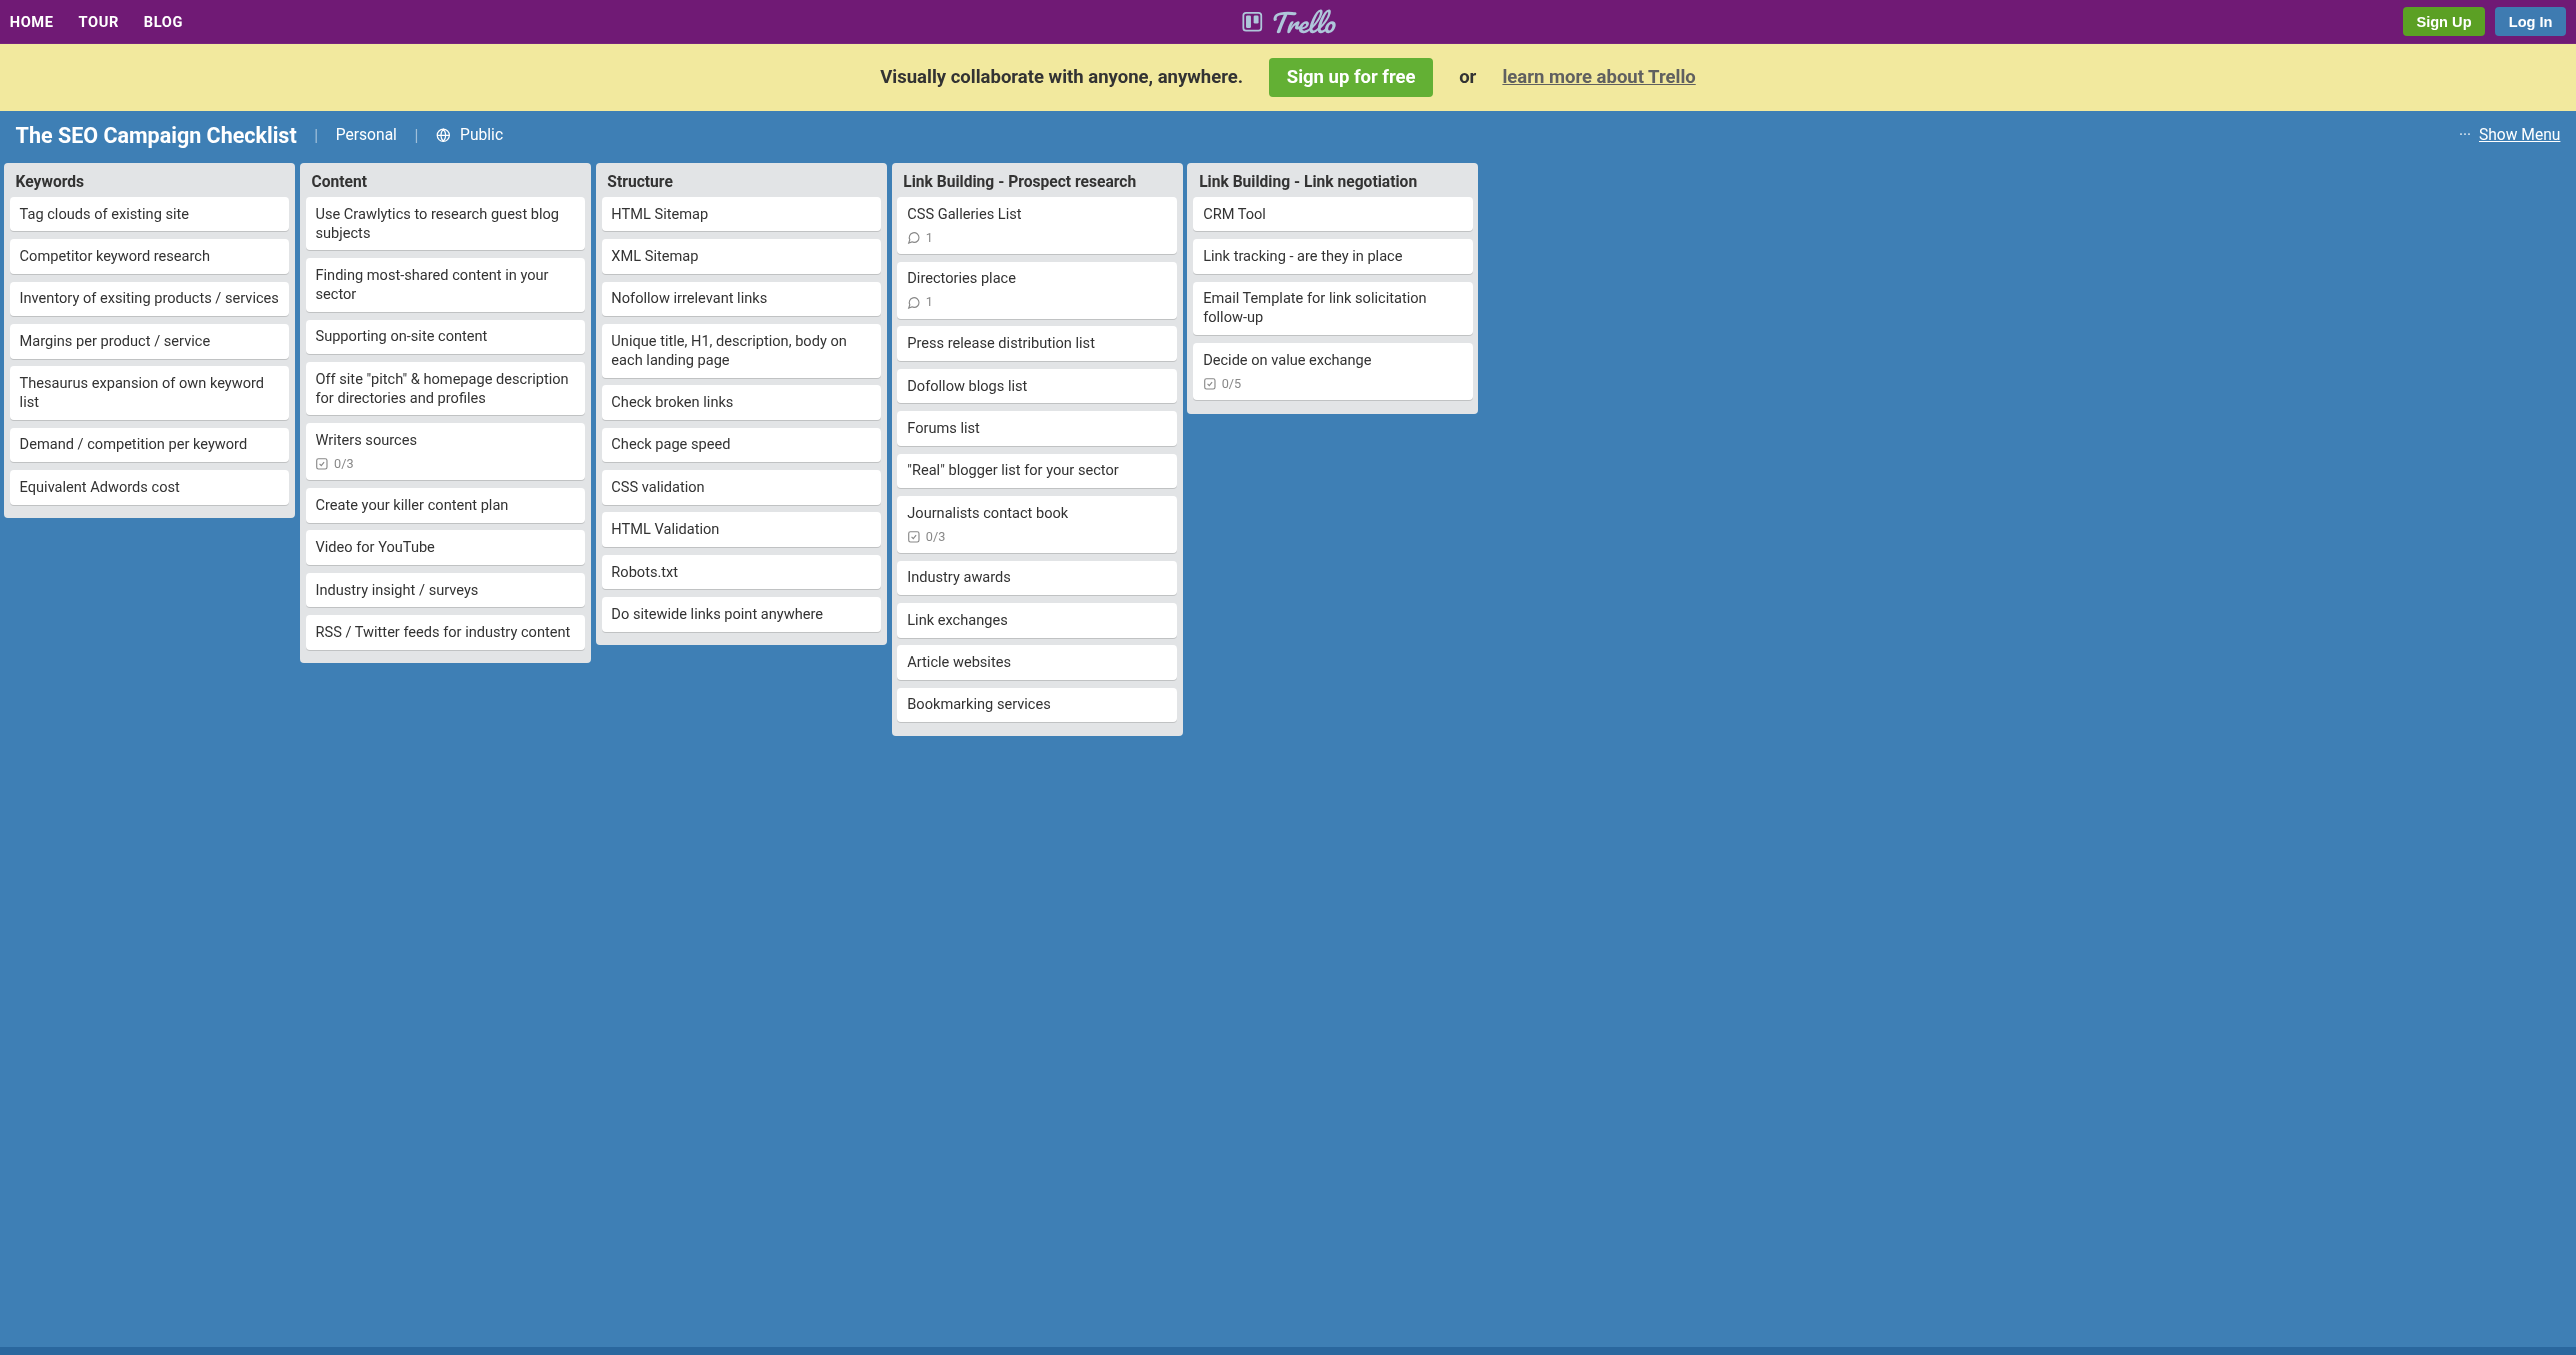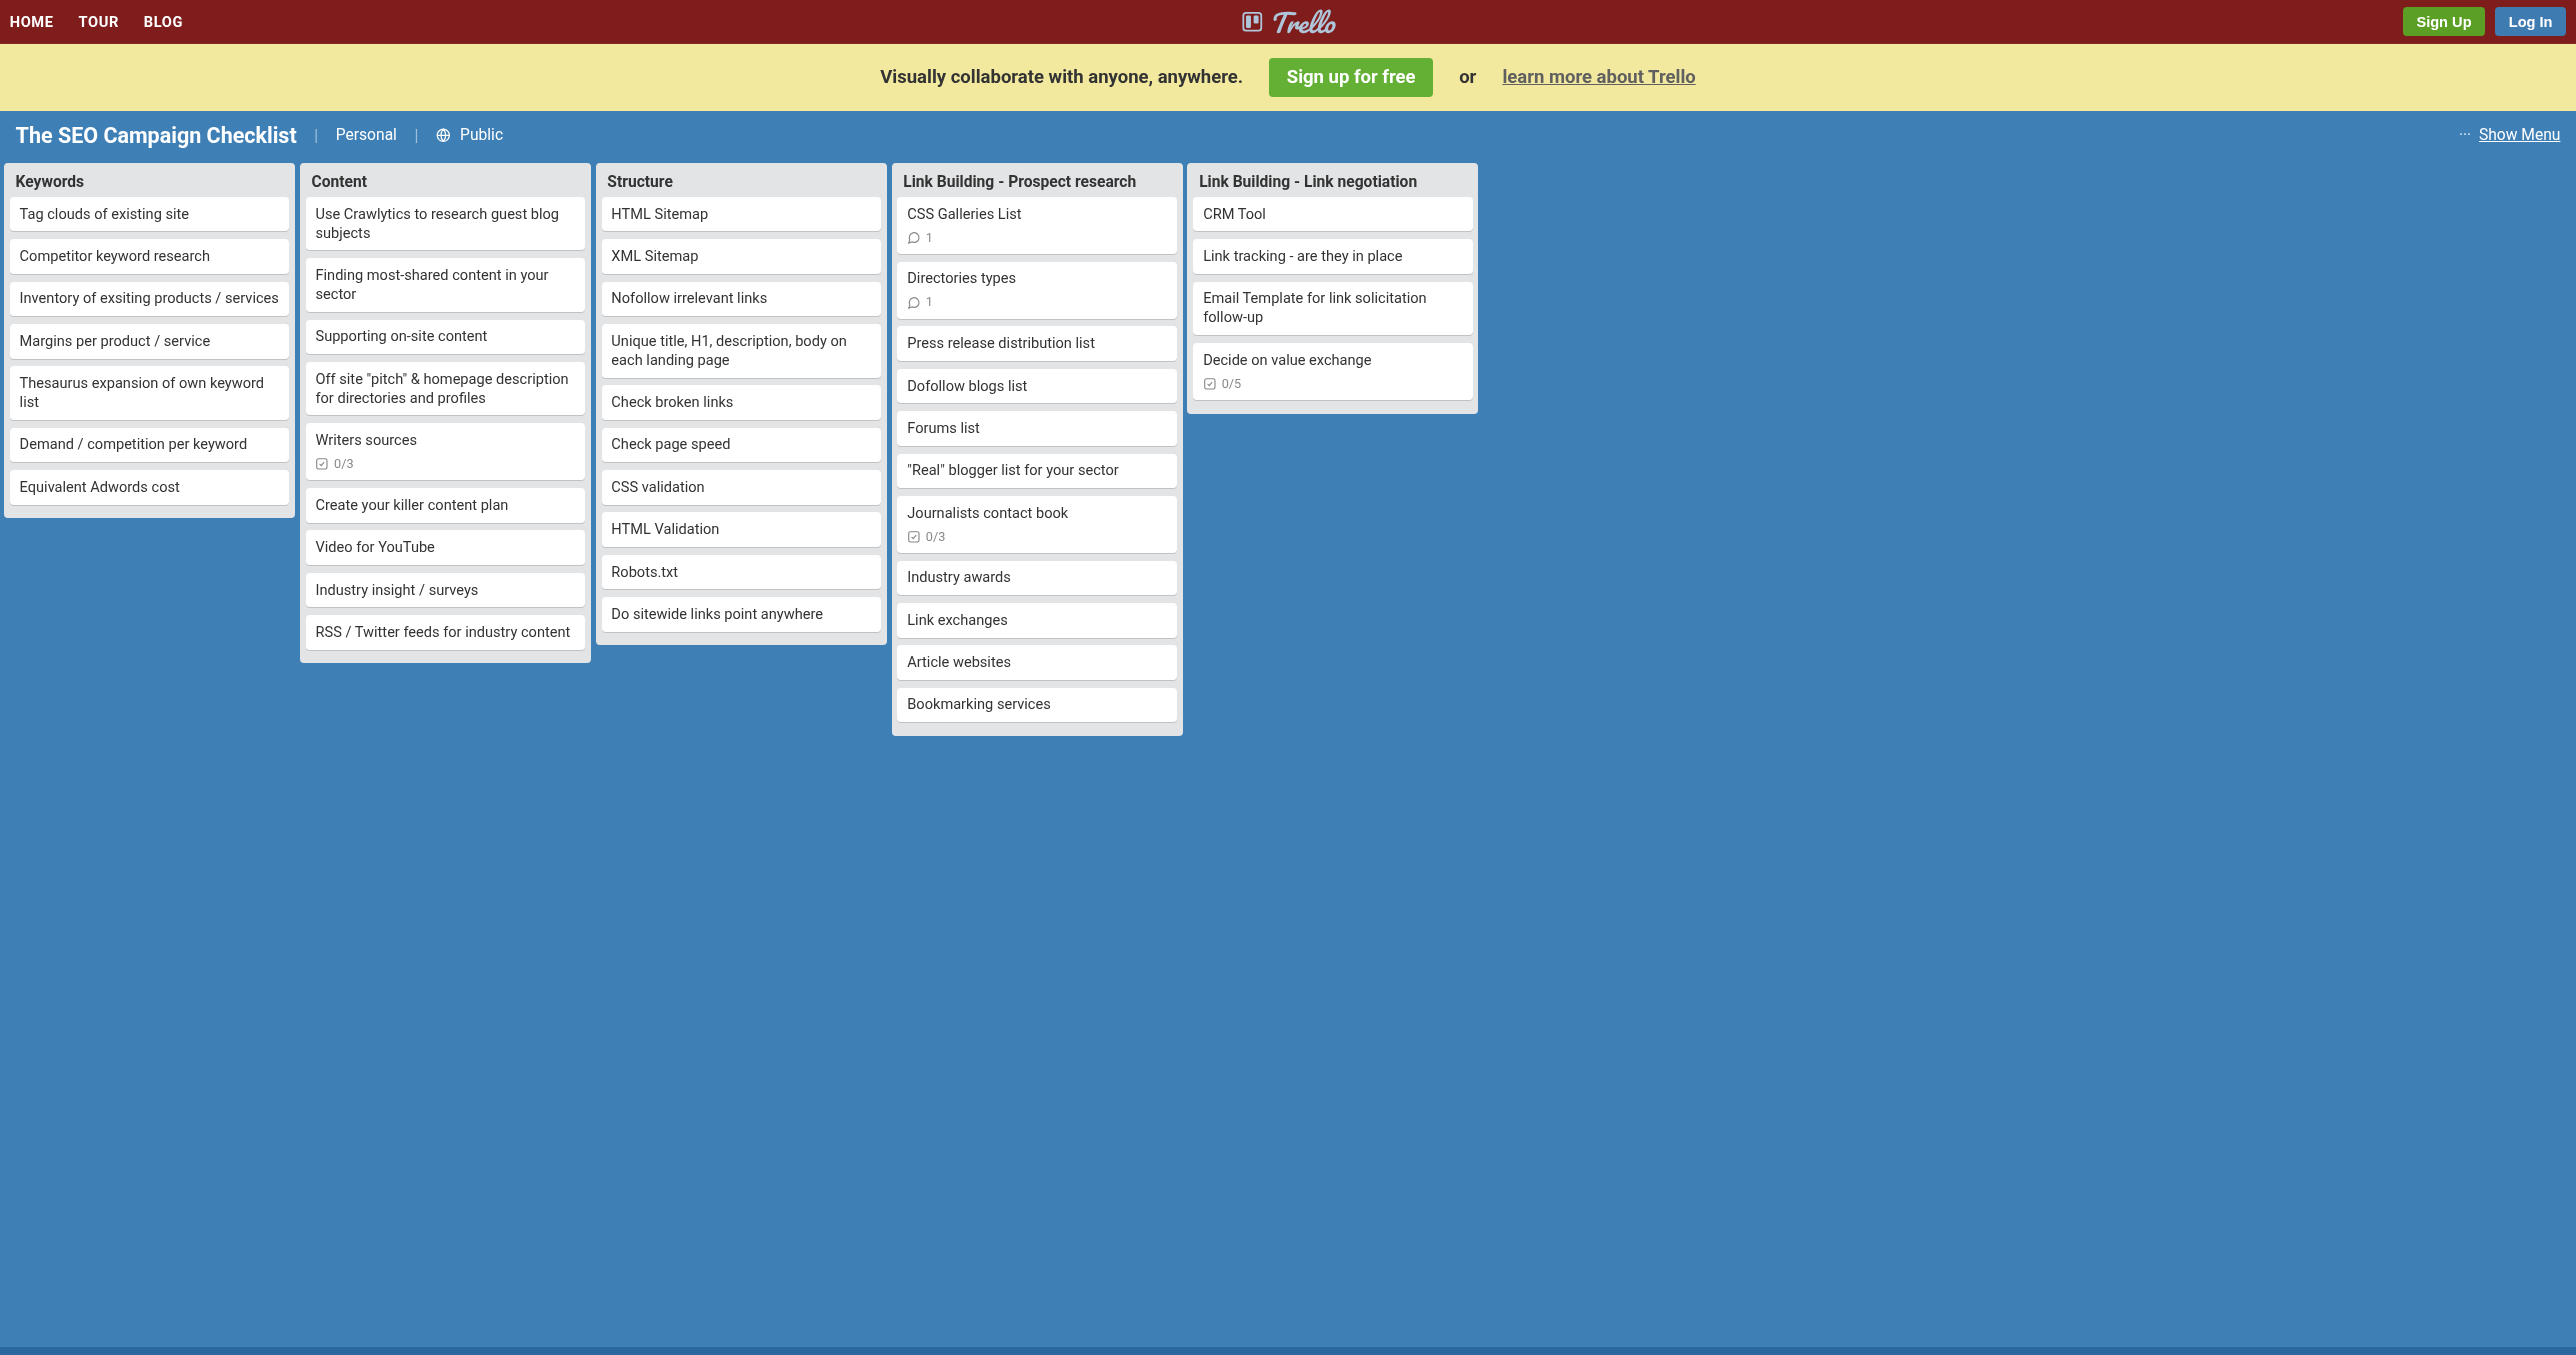--- a/index.html
+++ b/index.html
@@ -4,21 +4,21 @@
 <style>
   html, body {
     margin: 0;
     padding: 0;
     font-family: -apple-system, BlinkMacSystemFont, "Segoe UI", Roboto, "Helvetica Neue", Arial, sans-serif;
     background: #2a679e;
     height: 100%;
     overflow-x: hidden;
   }
   .topbar {
-    background: #7f1d1d;
+    background: #701a75;
     height: 43px;
     display: flex;
     align-items: center;
     justify-content: space-between;
     padding: 0 9.8px;
     position: relative;
     border-bottom: 1px solid rgba(255,255,255,0.05);
   }
   .topbar-left {
     display: flex;
@@ -339,21 +339,21 @@
             <div class="badges">
               <span class="badge">
                 <svg viewBox="0 0 24 24" fill="none" stroke="#888" stroke-width="2">
                   <path d="M21 11.5a8.38 8.38 0 0 1-8.5 8.5 8.5 8.5 0 0 1-3.9-.95L3 21l1.95-5.6A8.5 8.5 0 1 1 21 11.5z"></path>
                 </svg>
                 <span>1</span>
               </span>
             </div>
           </div>
           <div class="card">
-            <div>Directories types</div>
+            <div>Directories place</div>
             <div class="badges">
               <span class="badge">
                 <svg viewBox="0 0 24 24" fill="none" stroke="#888" stroke-width="2">
                   <path d="M21 11.5a8.38 8.38 0 0 1-8.5 8.5 8.5 8.5 0 0 1-3.9-.95L3 21l1.95-5.6A8.5 8.5 0 1 1 21 11.5z"></path>
                 </svg>
                 <span>1</span>
               </span>
             </div>
           </div>
           <div class="card">

